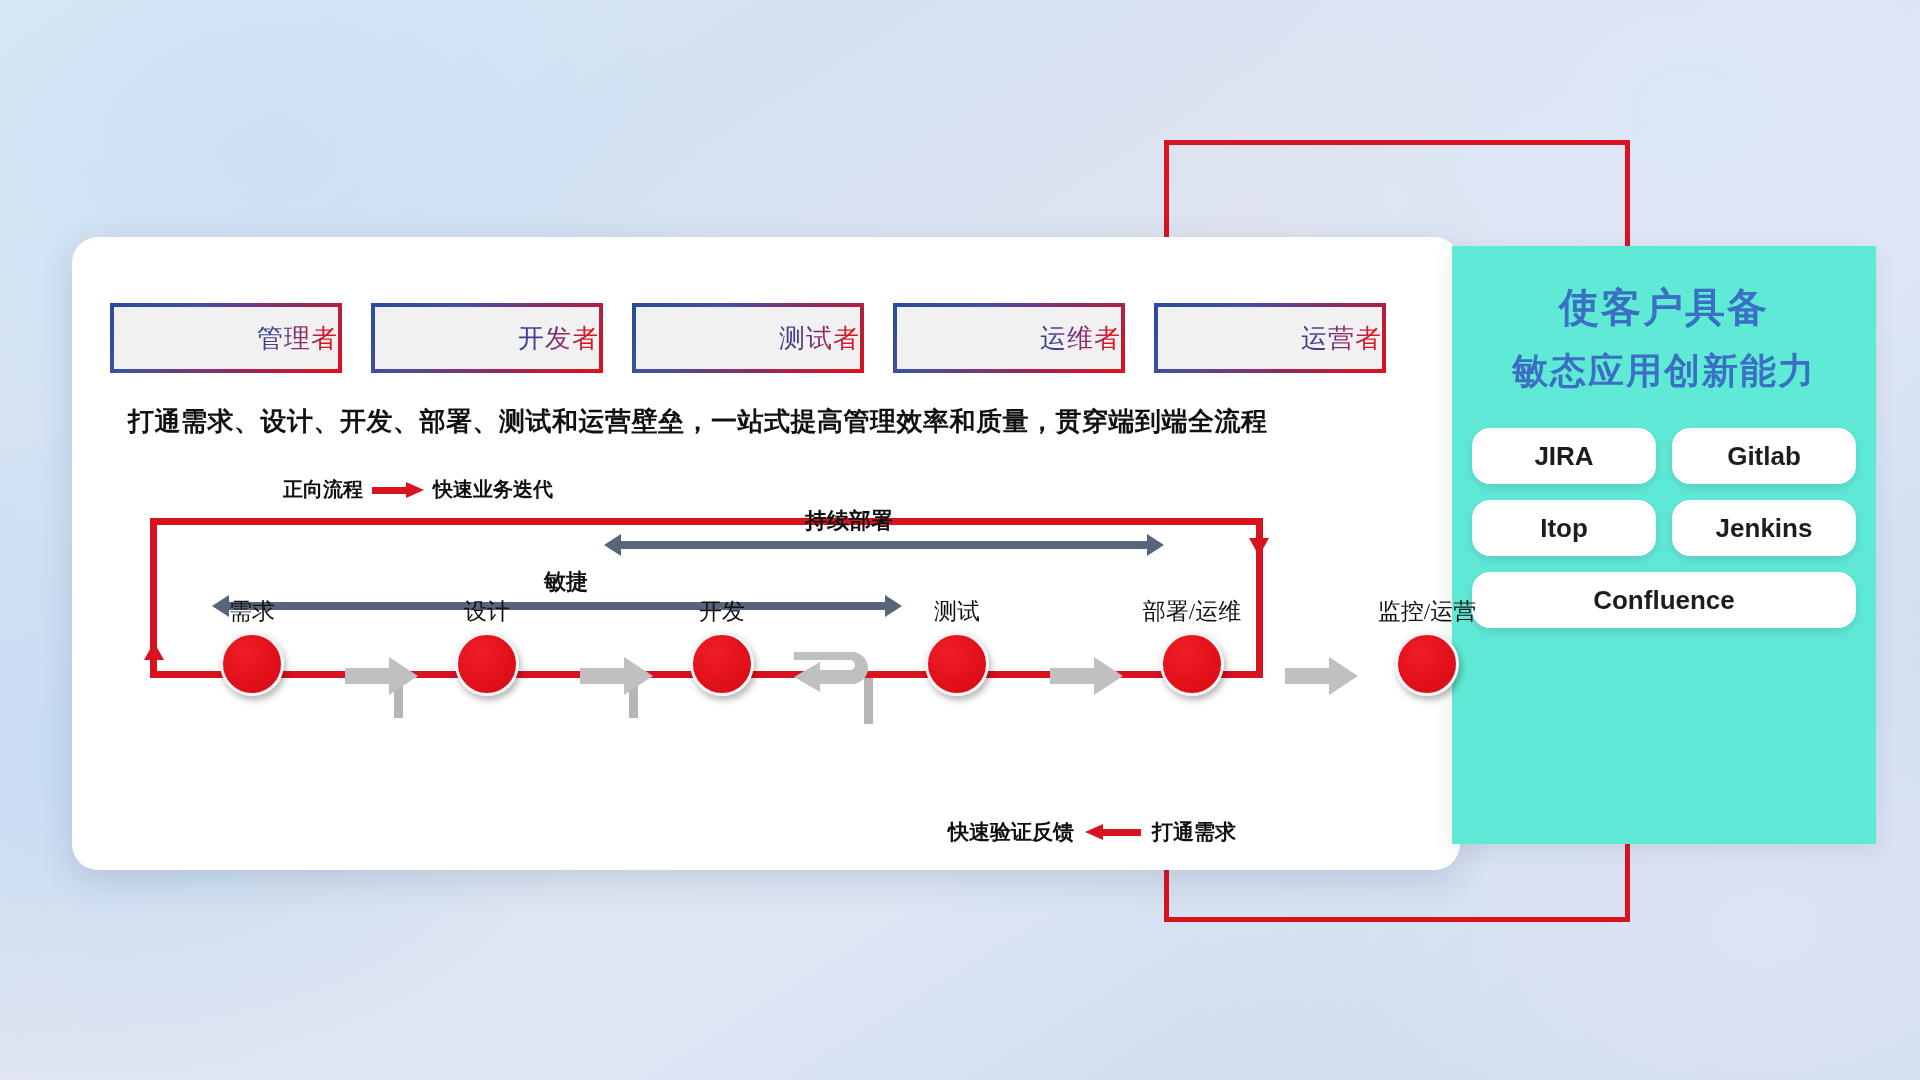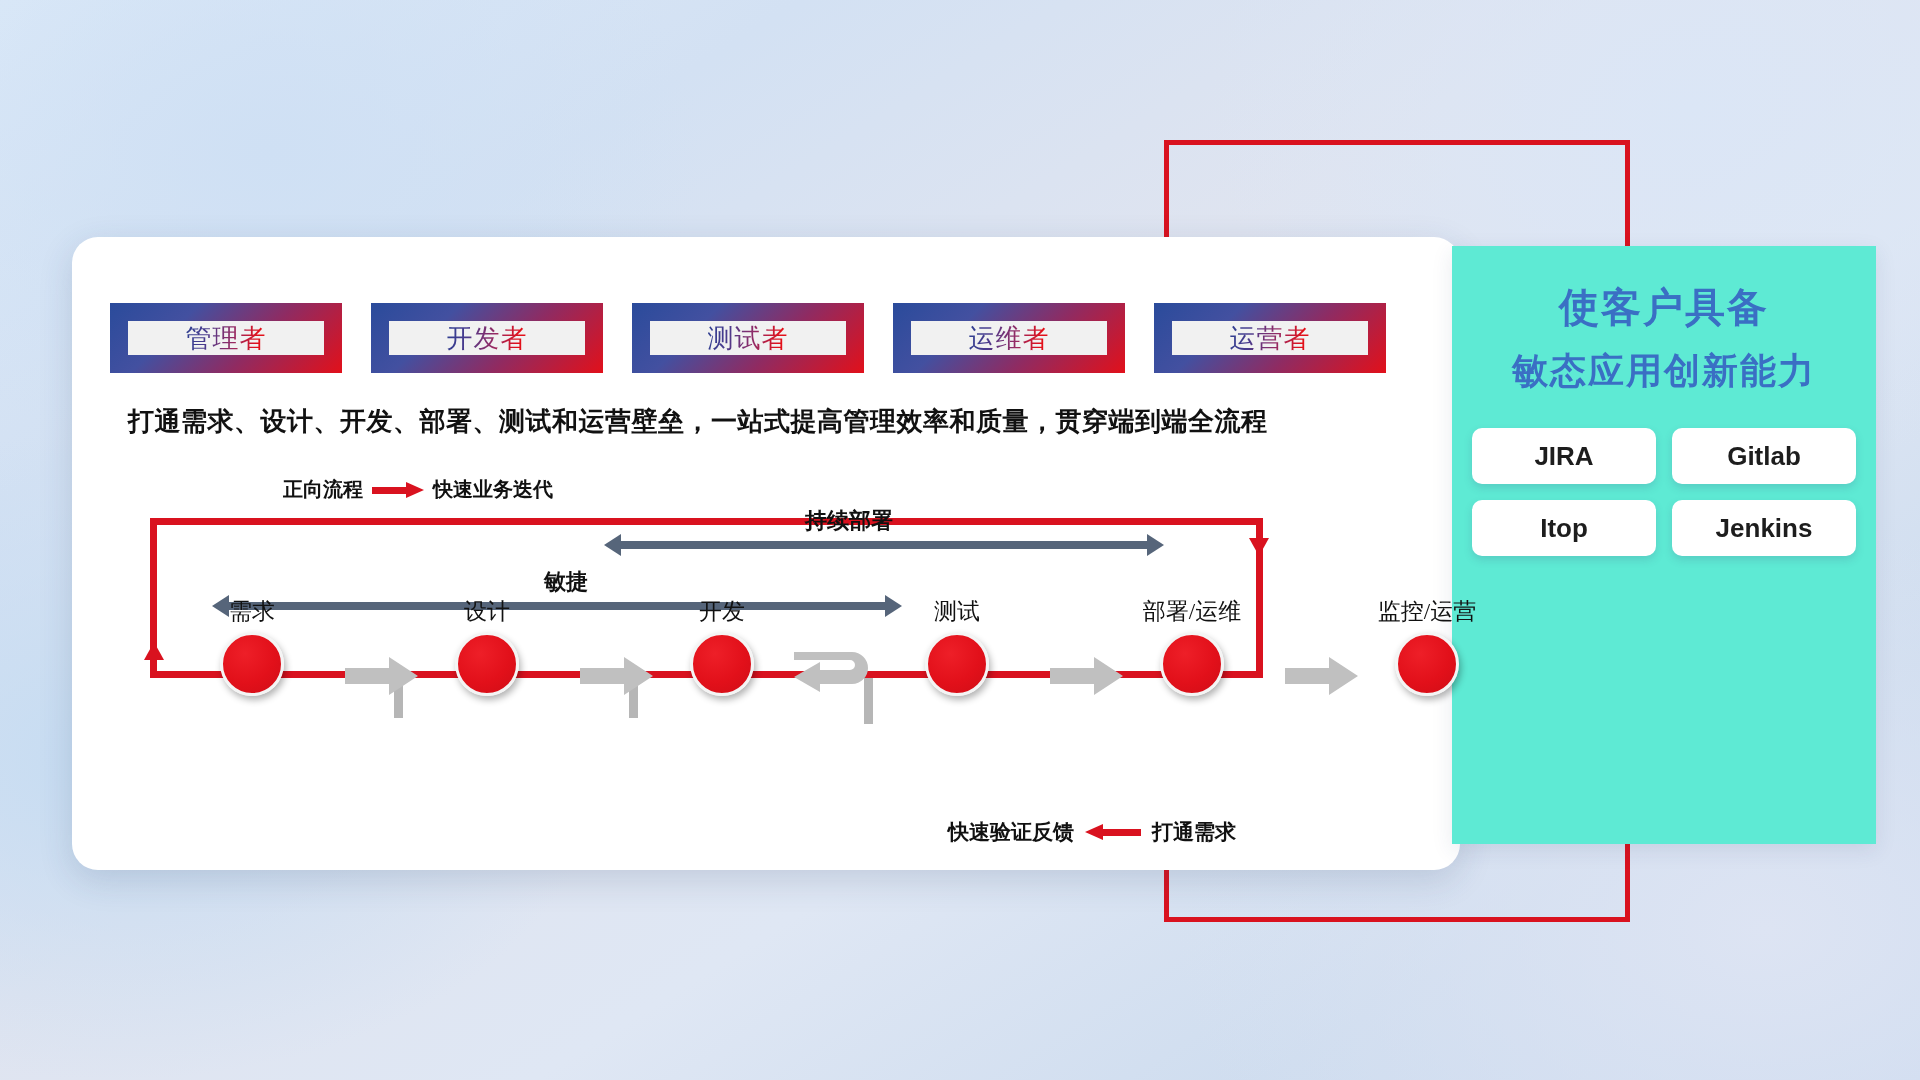--- a/index.html
+++ b/index.html
@@ -31,27 +31,27 @@
     background:#ffffff; border-radius:26px;
     box-shadow:0 10px 34px rgba(40,60,100,.16);
     z-index:4;
   }
 
   
   .roles { position:absolute; left:110px; top:303px; display:flex; gap:29px; z-index:6; }
   .role-box {
     width:232px; height:70px;
     background:#f1f1f1;
-    padding:16px;
+    padding:2px;
     position:relative;
     background-image:linear-gradient(#f1f1f1,#f1f1f1), linear-gradient(135deg,#2a4b9b 0%,#4350a0 30%,#8f2b62 62%,#e2101a 100%);
     background-origin:border-box;
     background-clip:content-box, border-box;
     border:2px solid transparent;
-    display:flex; align-items:center; justify-content:center;
+    display:flex; align-items:center; justify-content:flex-end;
   }
   .role-label {
     font-size:26px; font-weight:400; letter-spacing:1px;
     background:linear-gradient(100deg,#2d3f91 0%,#4a3a8d 26%,#962a63 58%,#e2101a 86%);
     -webkit-background-clip:text; background-clip:text;
     -webkit-text-fill-color:transparent; color:transparent;
   }
 
   
   .desc {
@@ -123,21 +123,21 @@
     box-shadow:0 6px 20px rgba(40,60,100,.10);
   }
   .rp-title { margin-top:34px; text-align:center; }
   .rp-title .l1, .rp-title .l2 {
     display:block; color:#3a6fc4; font-weight:bold; letter-spacing:2px;
   }
   .rp-title .l1 { font-size:40px; }
   .rp-title .l2 { font-size:36px; margin-top:12px; }
   .tool-grid { margin:32px 20px 0 20px; display:flex; flex-wrap:wrap; gap:16px 16px; }
   .tool-btn {
-    background:#fff; border-radius:10px; height:56px;
+    background:#fff; border-radius:18px; height:56px;
     display:flex; align-items:center; justify-content:center;
     font-size:26px; font-weight:bold; color:#1d1d1d;
     box-shadow:0 4px 9px rgba(60,80,120,.18);
   }
   .tool-btn.half { width:calc(50% - 8px); }
   .tool-btn.full { width:100%; }
 </style>
 </head>
 <body>
 
@@ -270,16 +270,17 @@
   <div class="right-panel">
     <div class="rp-title">
       <span class="l1">使客户具备</span>
       <span class="l2">敏态应用创新能力</span>
     </div>
     <div class="tool-grid">
       <div class="tool-btn half">JIRA</div>
       <div class="tool-btn half">Gitlab</div>
       <div class="tool-btn half">Itop</div>
       <div class="tool-btn half">Jenkins</div>
+      <div class="tool-btn full">Confluence</div>
     </div>
   </div>
 
 </div>
 
 </body></html>

